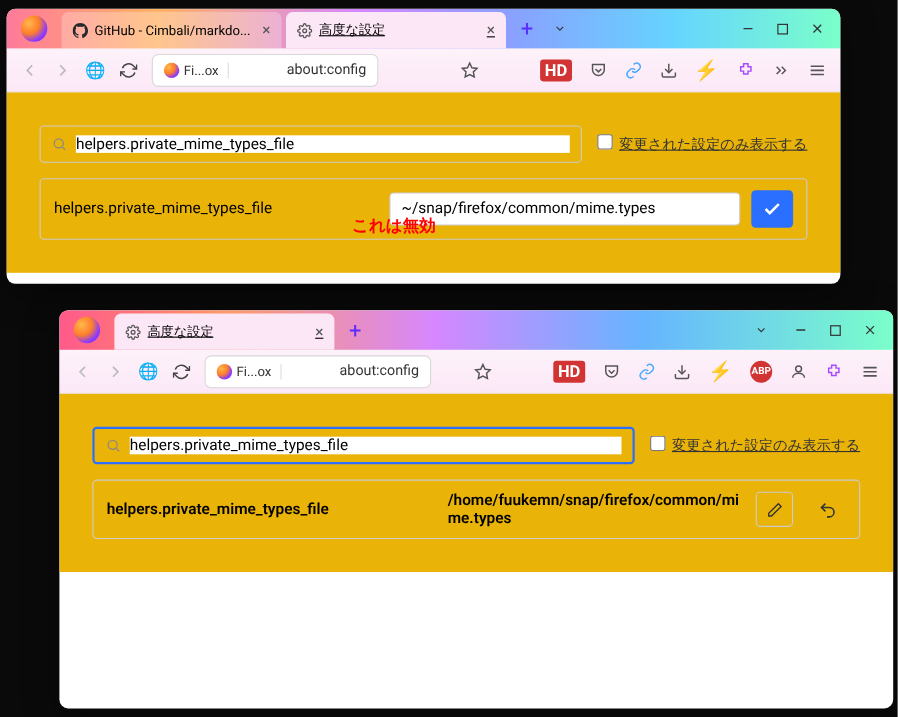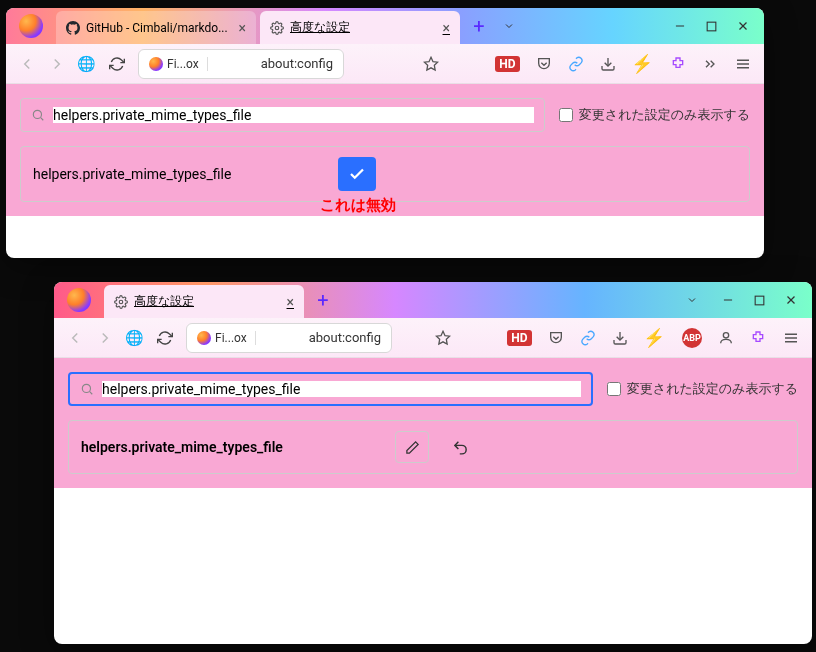--- a/index.html
+++ b/index.html
@@ -31,29 +31,29 @@
 .tb-btn { width: 18px; height: 18px; display: flex; align-items: center; justify-content: center; color: #555; cursor: pointer; }
 .tb-btn.disabled { color: #bbb; }
 
 .addr { flex: 0 0 auto; display: flex; align-items: center; gap: 6px; height: 30px; background: #fff; border: 1px solid #d8d8d8; border-radius: 6px; padding: 0 10px; font-size: 13px; }
 .addr .identity { display: flex; align-items: center; gap: 4px; font-size: 12px; color: #333; border-right: 1px solid #ddd; padding-right: 8px; }
 .addr .favicon { width: 14px; height: 14px; background: radial-gradient(circle at 30% 30%, #ffb84d 0%, #ff7f2a 40%, #8a3aff 70%, #6a2aff 100%); border-radius: 50%; }
 .addr .url { color: #333; margin-left: 47px; }
 .tb-spacer { flex: 1; }
 .tb-icons { display: flex; align-items: center; gap: 16px; color: #555; }
 .tb-icons svg, .tb-icons span { cursor: pointer; }
-.hd-badge { background: #d23434; color: #fff; font-size: 12px; font-weight: 700; padding: 1px 4px; border-radius: 3px; margin-left: 40px; }
+.hd-badge { background: #d23434; color: #fff; font-size: 15px; font-weight: 700; padding: 1px 4px; border-radius: 3px; margin-left: 40px; }
 .abp-badge { background: #d23434; color: #fff; width: 20px; height: 20px; border-radius: 50%; display: flex; align-items: center; justify-content: center; font-size: 9px; font-weight: 700; }
 
-.content { background: #f9a8d4; padding: 14px; }
+.content { background: #eab308; padding: 30px; }
 .searchrow { display: flex; align-items: center; gap: 14px; margin-bottom: 14px; }
 .searchbox { flex: 1; display: flex; align-items: center; gap: 8px; height: 34px; border: 1px solid #ccc; border-radius: 4px; padding: 0 10px; font-size: 14px; }
 .searchbox input { border: none; outline: none; flex: 1; font-size: 14px; }
 .searchbox-focused { border: 2px solid #2a6fff; }
-.modcheck { display: flex; align-items: center; gap: 6px; font-size: 13px; color: #333; }
+.modcheck { display: flex; gap: 6px; font-size: 13px; color: #333; text-decoration: underline; }
 .modcheck input[type=checkbox] { width: 14px; height: 14px; }
 
 .prefrow { display: flex; align-items: center; gap: 10px; border: 1px solid #ccc; border-radius: 4px; padding: 10px 12px; font-size: 14px; }
 .prefname { flex: 0 0 auto; font-weight: 400; }
 .prefname-bold { font-weight: 600; }
 .prefvalue-input { flex: 1; height: 30px; border: 1px solid #ccc; border-radius: 4px; padding: 0 10px; font-size: 14px; outline: none; background:#fff; }
 .prefvalue-text { flex: 1; font-weight: 600; word-break: break-all; }
 .confirm-btn { width: 38px; height: 34px; background: #2a6fff; border-radius: 4px; display: flex; align-items: center; justify-content: center; cursor: pointer; }
 .icon-btn { width: 34px; height: 32px; border: 1px solid #ccc; border-radius: 4px; display: flex; align-items: center; justify-content: center; cursor: pointer; margin-left: 4px; }
 
@@ -181,20 +181,21 @@
         <input type="text" value="helpers.private_mime_types_file" style="">
       </div>
       <label class="modcheck">
         <input type="checkbox" style="">
         <span>変更された設定のみ表示する</span>
       </label>
     </div>
 
     <div class="prefrow">
       <span class="prefname" style="width:295px">helpers.private_mime_types_file</span>
+      <input class="prefvalue-input" value="~/snap/firefox/common/mime.types" style="">
       <div class="confirm-btn">
         <svg width="18" height="18" viewBox="0 0 24 24" fill="none" stroke="#fff" stroke-width="3">
             <polyline points="20 6 9 17 4 12"></polyline>
           </svg>
       </div>
     </div>
   </div>
 </div>
 
 <div class="anno" style="left:320px; top:196px;text-align:center;">これは無効</div>
@@ -311,20 +312,21 @@
         <input type="text" value="helpers.private_mime_types_file" style="">
       </div>
       <label class="modcheck">
         <input type="checkbox" style="">
         <span>変更された設定のみ表示する</span>
       </label>
     </div>
 
     <div class="prefrow">
       <span class="prefname prefname-bold" style="width:300px">helpers.private_mime_types_file</span>
+      <span class="prefvalue-text">/home/fuukemn/snap/firefox/common/mime.types</span>
       <div class="icon-btn">
         <svg width="15" height="15" viewBox="0 0 24 24" fill="none" stroke="#333" stroke-width="2">
             <path d="M17 3l4 4L7 21H3v-4L17 3z"></path>
           </svg>
       </div>
       <div class="icon-btn" style="border:none">
         <svg width="17" height="17" viewBox="0 0 24 24" fill="none" stroke="#333" stroke-width="2">
             <path d="M9 14L4 9l5-5"></path>
             <path d="M4 9h10a6 6 0 0 1 0 12h-3"></path>
           </svg>

